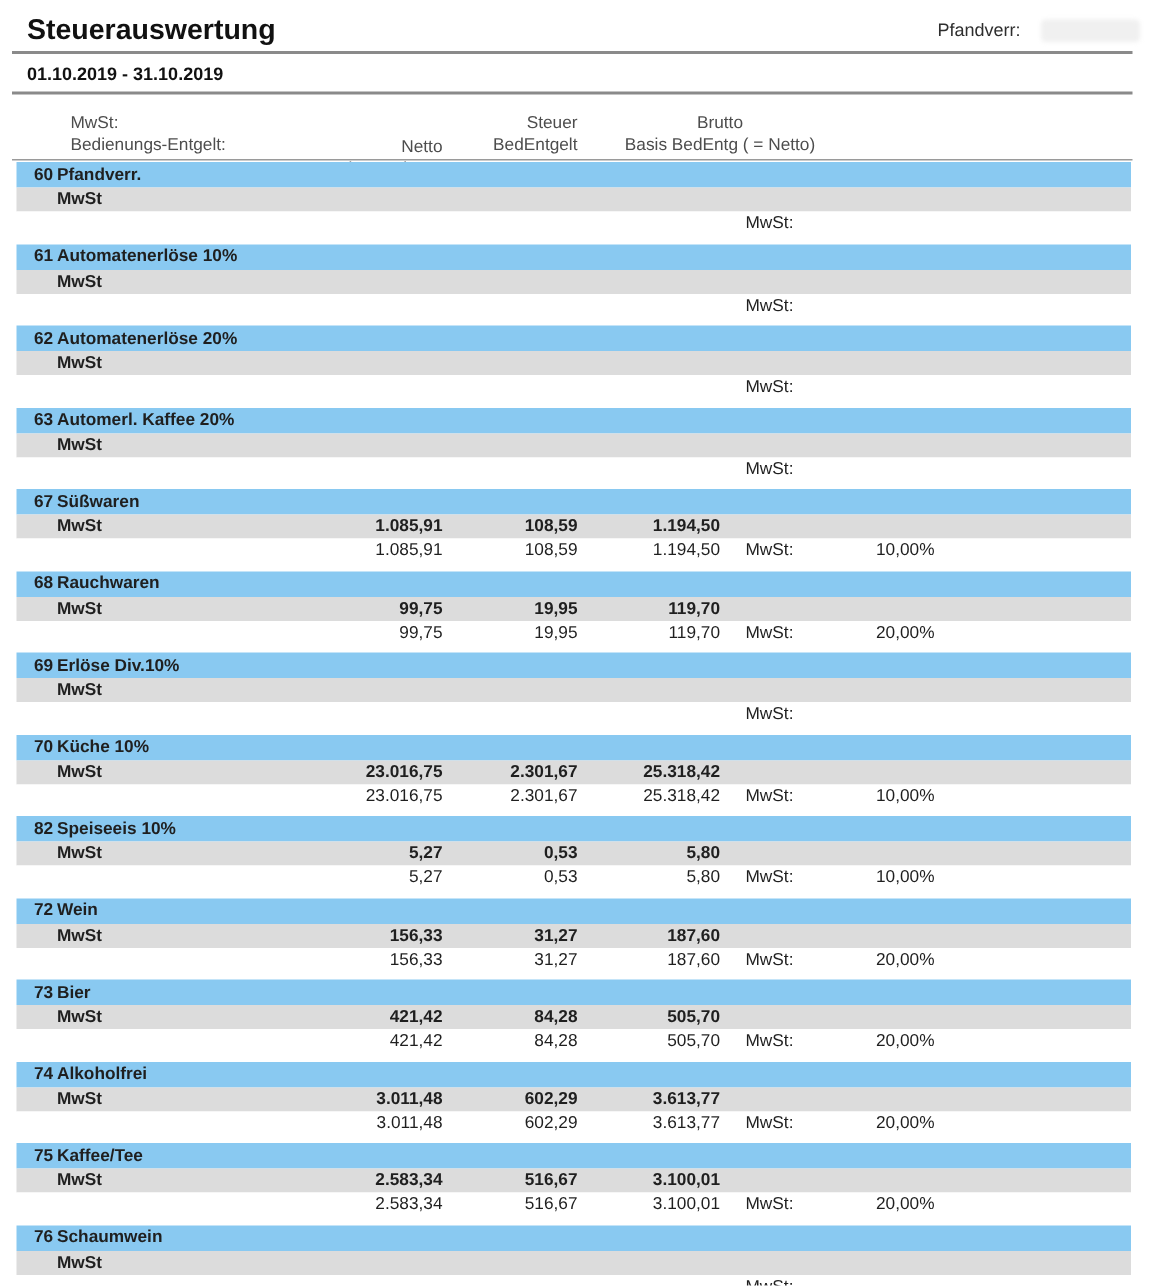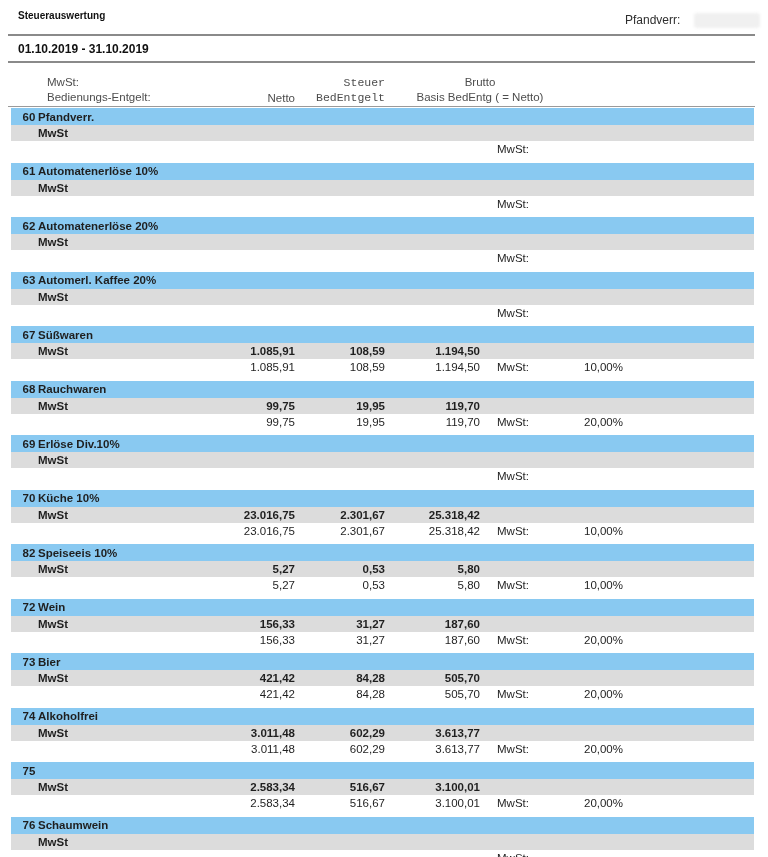--- a/index.html
+++ b/index.html
@@ -5,38 +5,38 @@
   * { margin:0; padding:0; box-sizing:border-box; }
   html,body { background:#ffffff; }
   body {
     width:768px; height:857px; overflow:hidden; position:relative;
     font-family:"Liberation Sans","DejaVu Sans",sans-serif;
     color:#1f1f1f;
     -webkit-font-smoothing:antialiased;
   }
   .page { position:relative; width:768px; height:857px; overflow:hidden; }
 
-  .title { position:absolute; left:18px; top:10px; font-size:10px; font-weight:bold; color:#111; }
+  .title { position:absolute; left:18px; top:10px; font-size:19px; font-weight:bold; color:#111; }
   .printdate-label { position:absolute; left:625px; top:13px; font-size:12px; color:#2e2e2e; }
   .printdate-redaction { position:absolute; left:694px; top:13px; width:66px; height:15px;
     background:#f0f0f0; border-radius:3px; filter:blur(1.5px); }
 
   .rule { position:absolute; left:8px; width:747px; border-top:2px solid #8a8a8a; }
   .rule-1 { top:34px; }
   .rule-2 { top:61px; }
   .rule-header { top:106px; border-top:1px solid #9a9a9a; }
 
   .date-range { position:absolute; left:18px; top:42px; font-size:12px; font-weight:bold; color:#111; }
 
   .colhead { position:absolute; font-size:11.5px; color:#4d4d4d; white-space:nowrap; }
   .ch-r1 { top:76px; }
   .ch-r2 { top:91px; }
   .ch-left { left:47px; }
   .ch-col1 { left:175px; width:120px; text-align:right;margin-top:16px; }
-  .ch-col2 { left:280px; width:105px; text-align:right;font-family:Liberation Mono, monospace; }
+  .ch-col2 { left:280px; width:105px; text-align:right; }
   .ch-col3 { left:410px; width:140px; text-align:center; }
 
   .table-body { position:absolute; left:11px; top:108px; width:743px; }
 
   .group { margin-bottom:5.5px; }
   .row {
     display:grid;
     grid-template-columns:27px 142px 115px 90px 95px 17px 60px 66px 1fr;
     align-items:center;
     font-size:11.5px;
@@ -362,20 +362,21 @@
       <span class="cell val">3.613,77</span>
       <span class="cell"></span>
       <span class="cell mwst-label">MwSt:</span>
       <span class="cell rate">20,00%</span>
     </div>
   </div>
 
   <div class="group">
     <div class="row blue">
       <span class="cell num">75</span>
+      <span class="cell name">Kaffee/Tee</span>
     </div>
     <div class="row gray">
       <span class="cell num"></span>
       <span class="cell label">MwSt</span>
       <span class="cell val bold">2.583,34</span>
       <span class="cell val bold">516,67</span>
       <span class="cell val bold">3.100,01</span>
     </div>
     <div class="row white">
       <span class="cell num"></span>

